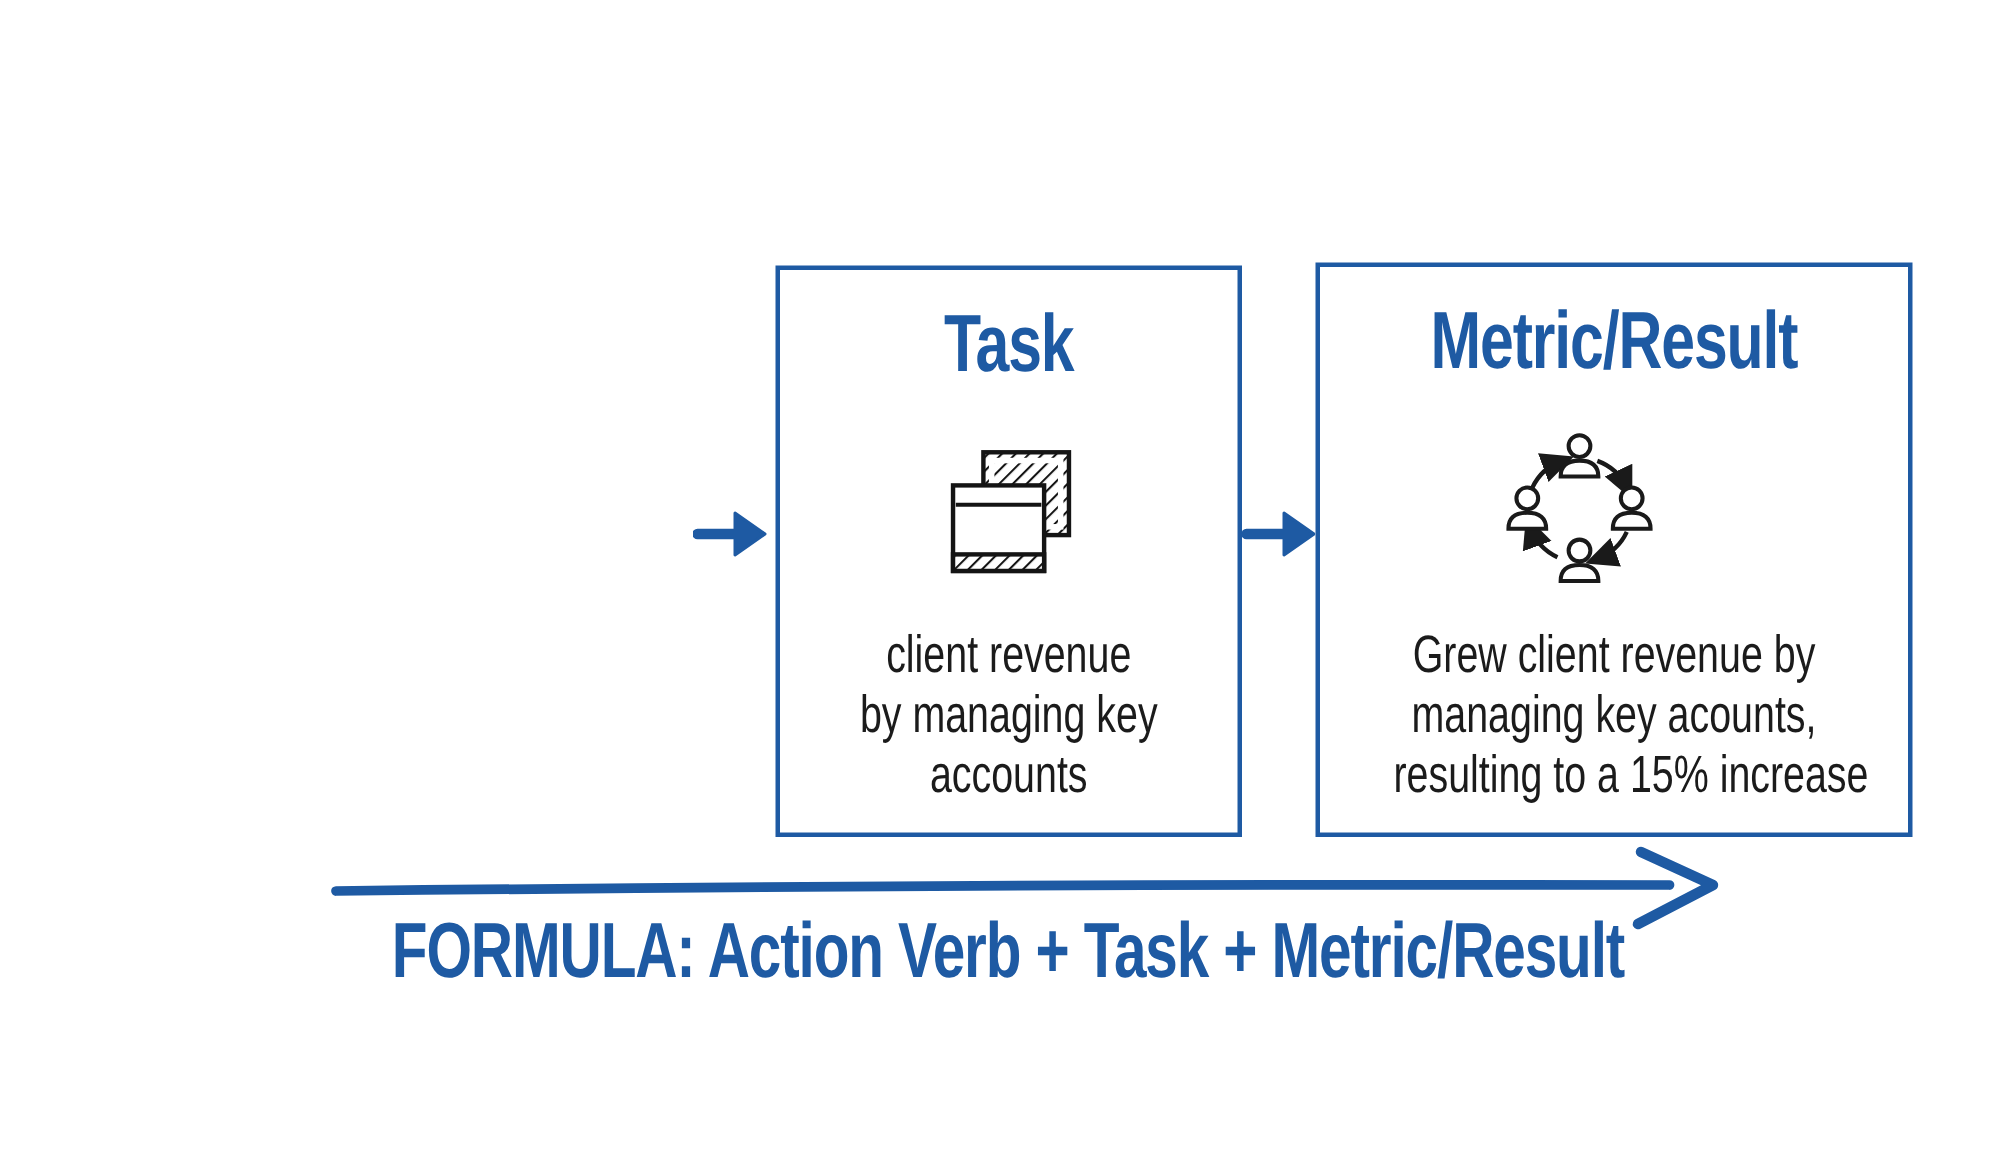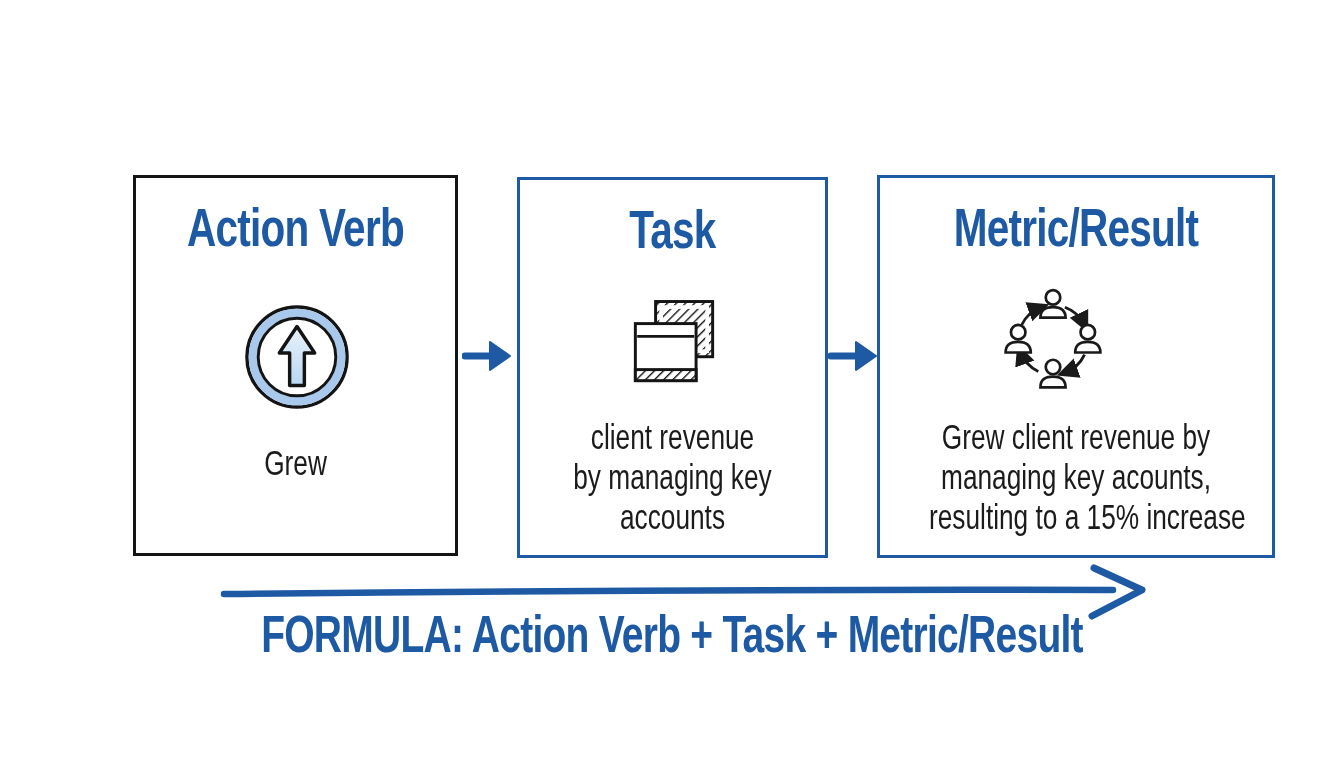--- a/index.html
+++ b/index.html
@@ -52,38 +52,20 @@
     margin: 0; text-align: center;
     font-size: 52px; font-weight: bold; line-height: 1.1;
     color: #1e5aa3; letter-spacing: -1px; white-space: nowrap;
   }
 </style>
 </head>
 <body>
 
 <div class="canvas">
 
-  <section class="box box-black" id="box-action-verb">
-    <h2 class="box-title condensed">Action Verb</h2>
-    <div class="icon-wrap" id="icon-arrow-up-circle">
-      <svg width="108" height="108" viewBox="0 0 110 110">
-        <defs>
-          <linearGradient id="arrowFill" x1="0" y1="0" x2="0" y2="1">
-            <stop offset="0" stop-color="#e9f2fb"></stop>
-            <stop offset="1" stop-color="#b9d7f2"></stop>
-          </linearGradient>
-        </defs>
-        <circle cx="55" cy="55" r="51" fill="#ffffff" stroke="#141414" stroke-width="3.5"></circle>
-        <circle cx="55" cy="55" r="45" fill="none" stroke="#a9c9ec" stroke-width="8.5"></circle>
-        <circle cx="55" cy="55" r="39.5" fill="#ffffff" stroke="#141414" stroke-width="3"></circle>
-        <polygon points="55,24 73,51 62.5,51 62.5,84 47.5,84 47.5,51 37,51" fill="url(#arrowFill)" stroke="#141414" stroke-width="3.5" stroke-linejoin="round"></polygon>
-      </svg>
-    </div>
-    <p class="box-text condensed" id="text-action-verb">Grew</p>
-  </section>
 
   <div class="connector" id="connector-1">
     <svg width="50" height="44" viewBox="0 0 50 44">
       <line x1="3" y1="22" x2="31" y2="22" stroke="#1e5aa3" stroke-width="7" stroke-linecap="round"></line>
       <polygon points="28,8 48,22 28,36" fill="#1e5aa3" stroke="#1e5aa3" stroke-width="2" stroke-linejoin="round"></polygon>
     </svg>
   </div>
 
   <section class="box box-blue" id="box-task">
     <h2 class="box-title condensed">Task</h2>

